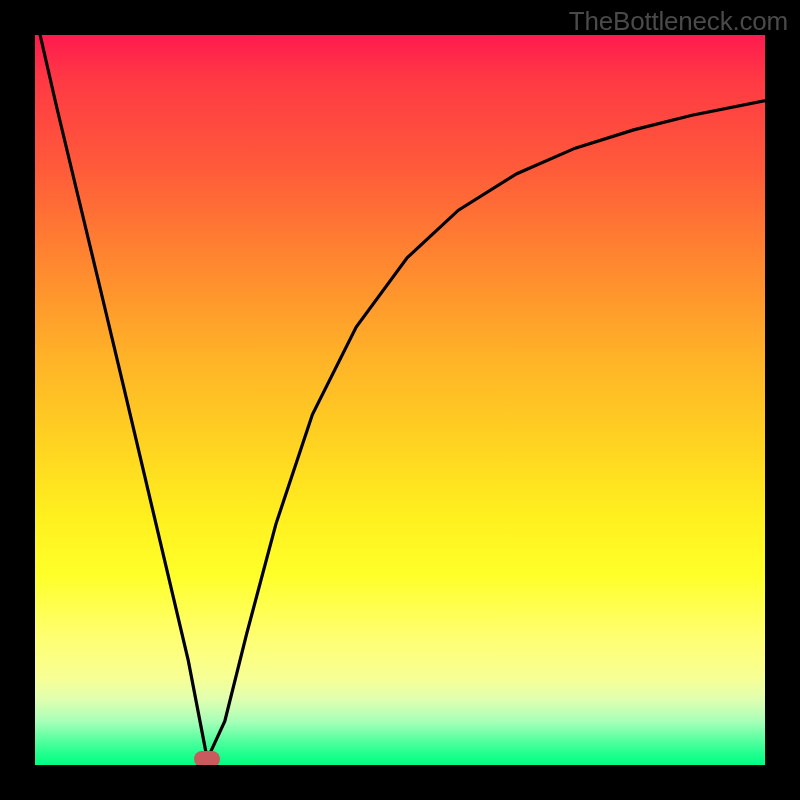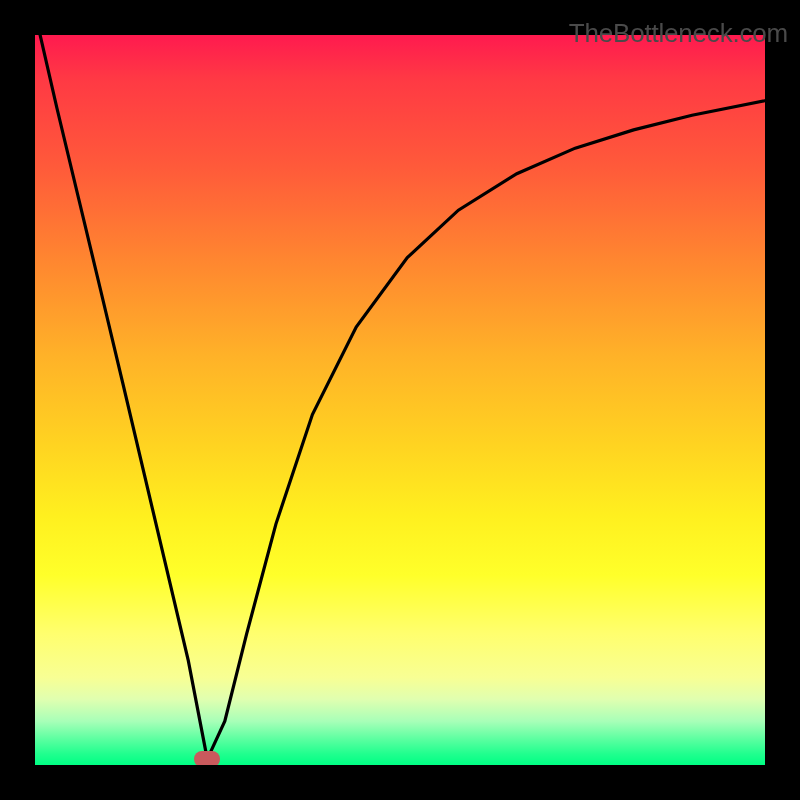--- a/index.html
+++ b/index.html
@@ -58,21 +58,20 @@
   .frame .left   { left: 0; top: 0;    width: 35px;  height: 800px; }
   .frame .right  { right: 0; top: 0;   width: 35px;  height: 800px; }
   .attribution {
     position: absolute;
     right: 12px;
     top: 6px;
     color: #4a4a4a;
     font-size: 26px;
     font-weight: 400;
     letter-spacing: -0.2px;
-    margin-top: 12px;
   }
   .svg-layer {
     position: absolute;
     left: 35px;
     top: 35px;
     width: 730px;
     height: 730px;
   }
   .dot {
     position: absolute;

